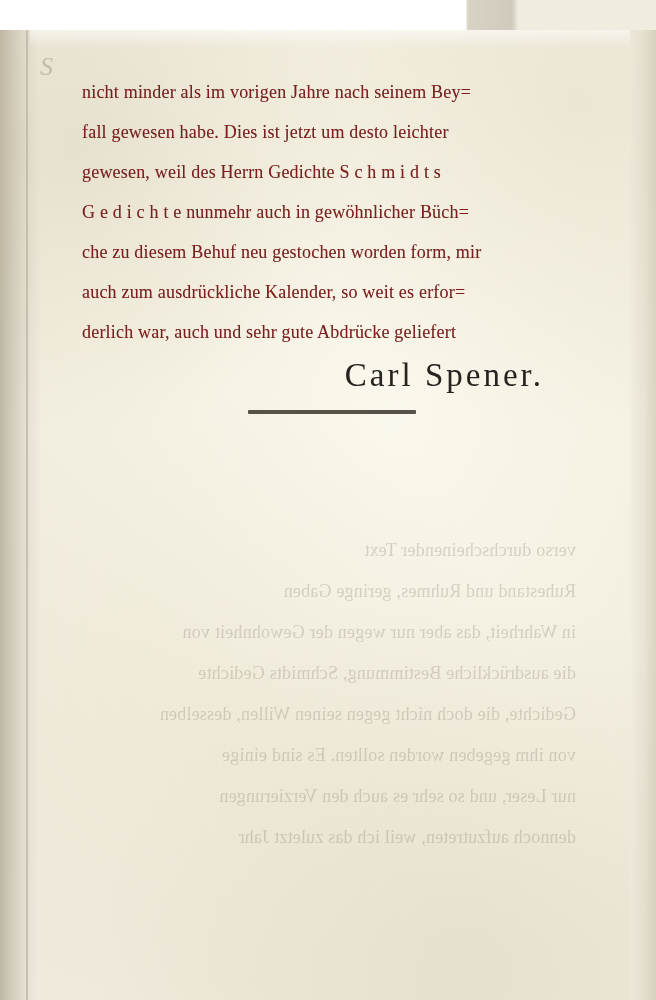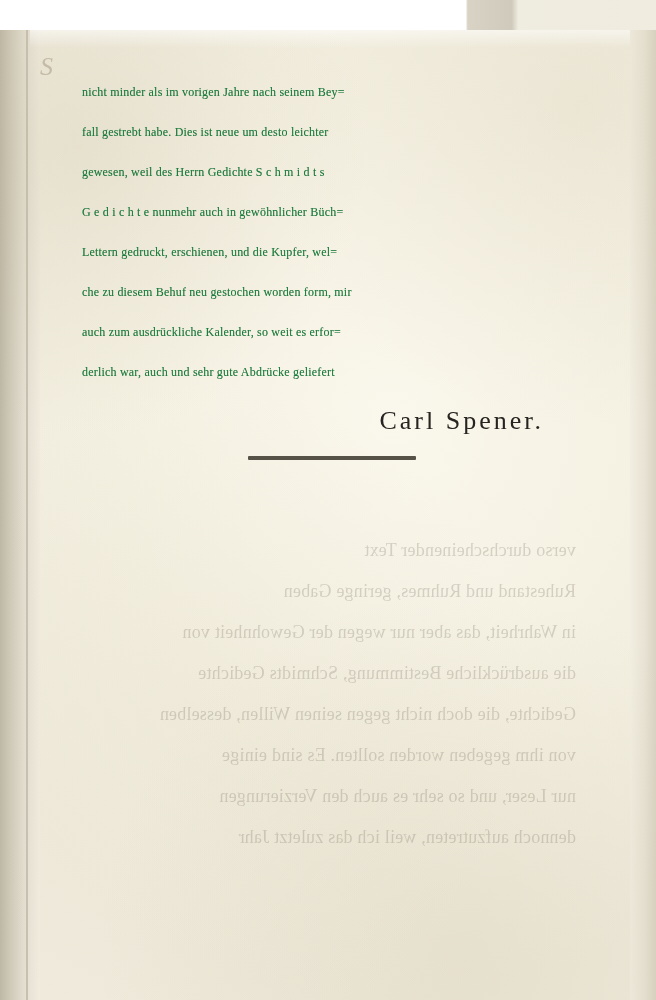--- a/index.html
+++ b/index.html
@@ -106,35 +106,34 @@
   
   .textblock {
     position: absolute;
     left: 82px;
     top: 72px;
     width: 500px;
     z-index: 12;
   }
   .line {
     font-family: "Liberation Serif", serif;
-    font-size: 12px;
-    color: #15803d;
+    font-size: 18px;
+    color: #7f1d1d;
     line-height: 40px;
     height: 40px;
     white-space: nowrap;
     letter-spacing: 0.2px;
     text-shadow: 0 0 0.6px rgba(60,50,35,0.35);
   }
   
   .signature {
-    margin-top: 6px;
     text-align: right;
     padding-right: 38px;
     font-family: "Liberation Serif", serif;
-    font-size: 26px;
+    font-size: 33px;
     letter-spacing: 3px;
     color: #262320;
     height: 46px;
     line-height: 46px;
   }
   
   .rule-wrap {
     margin-top: 12px;
     display: flex;
     justify-content: center;
@@ -196,24 +195,23 @@
     <div class="line">in Wahrheit, das aber nur wegen der Gewohnheit von</div>
     <div class="line">die ausdrückliche Bestimmung, Schmidts Gedichte</div>
     <div class="line">Gedichte, die doch nicht gegen seinen Willen, desselben</div>
     <div class="line">von ihm gegeben worden sollten. Es sind einige</div>
     <div class="line">nur Leser, und so sehr es auch den Verzierungen</div>
     <div class="line">dennoch aufzutreten, weil ich das zuletzt Jahr</div>
   </div>
 
   <div class="textblock">
     <div class="line">nicht minder als im vorigen Jahre nach seinem Bey=</div>
-    <div class="line">fall gestrebt habe.  Dies ist neue um desto leichter</div>
+    <div class="line">fall gewesen habe.  Dies ist jetzt um desto leichter</div>
     <div class="line">gewesen,  weil des Herrn Gedichte  S c h m i d t s</div>
     <div class="line">G e d i c h t e  nunmehr auch in gewöhnlicher Büch=</div>
-    <div class="line">Lettern gedruckt,  erschienen,  und die Kupfer,  wel=</div>
     <div class="line">che zu diesem Behuf neu gestochen worden form,  mir</div>
     <div class="line">auch zum ausdrückliche Kalender,  so weit es erfor=</div>
     <div class="line">derlich war,  auch und sehr gute Abdrücke geliefert</div>
 
     <div class="signature">Carl Spener.</div>
 
     <div class="rule-wrap">
       <div class="rule"></div>
     </div>
   </div>

